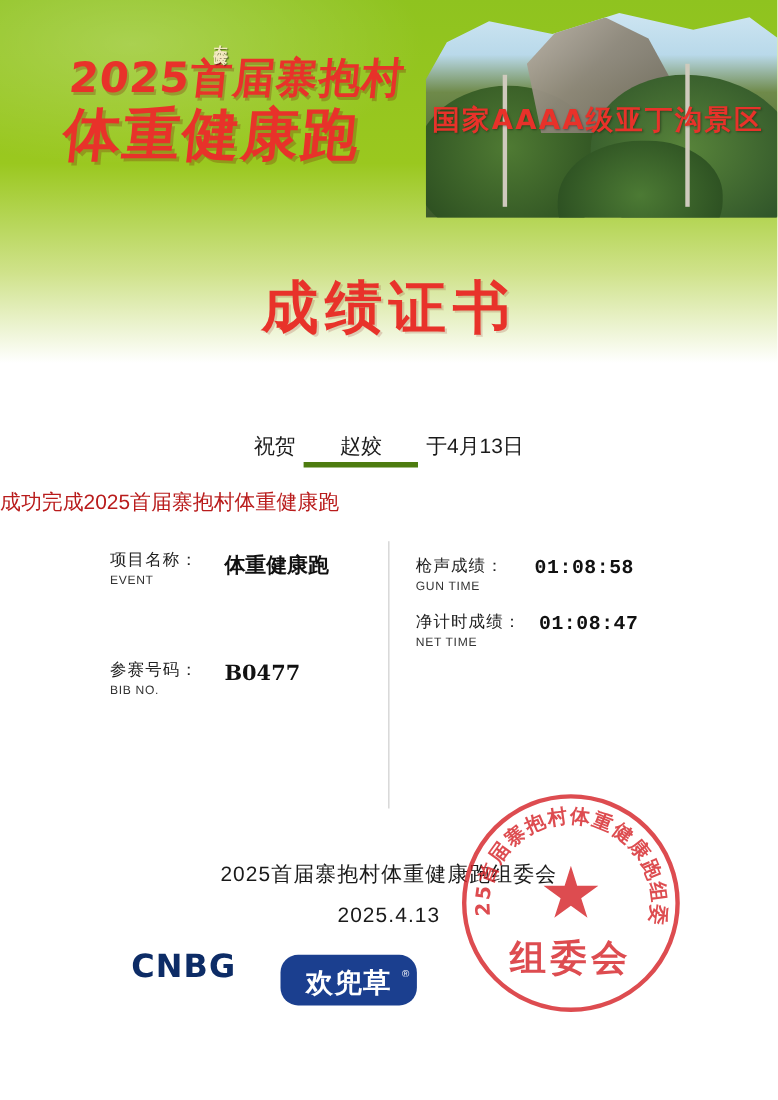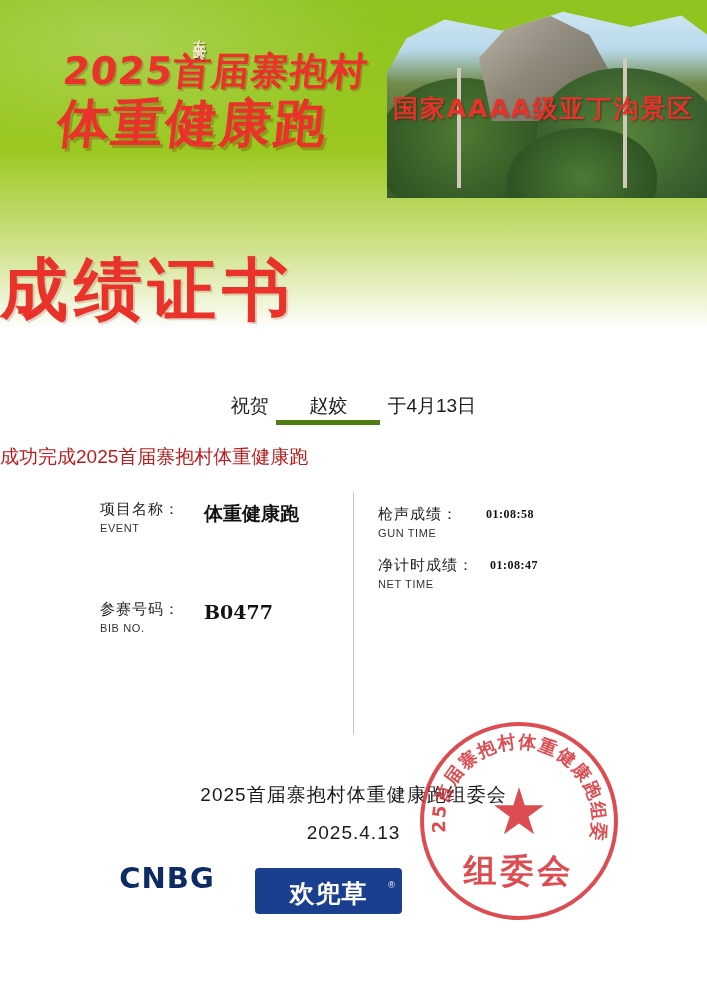--- a/index.html
+++ b/index.html
@@ -137,22 +137,23 @@
     writing-mode: vertical-rl;
     text-shadow: 1px 1px 1px rgba(0,0,0,0.5);
     z-index: 5;
   }
 
   
   .cert-title {
     position: absolute;
     left: 0; top: 245px;
     width: 707px;
-    font-family: "DejaVu Sans", sans-serif;
-    font-size: 68px;
+    text-align: center;
+    font-family: "DejaVu Sans", sans-serif;
+    font-size: 52px;
     font-weight: bold;
     color: #e8322a;
     letter-spacing: 6px;
     text-shadow: 2px 2px 0 rgba(140,20,15,0.18);
   }
 
   
   .congrats {
     position: absolute;
     left: 0; top: 393px;
@@ -211,22 +212,22 @@
     font-weight: bold;
     color: #111;
     white-space: nowrap;
   }
   .field.wide .val { left: 104px; }
 
   .field-r .val {
     position: absolute;
     left: 108px;
     top: 2px;
-    font-family: Liberation Serif, serif;
-    font-size: 12px;
+    font-family: Liberation Mono, monospace;
+    font-size: 18px;
     color: #111;
     letter-spacing: 0.5px;
     white-space: nowrap;
   }
 
   
   .stamp {
     position: absolute;
     left: 420px;
     top: 722px;
@@ -311,24 +312,24 @@
     font-weight: bold;
     color: #0d2c66;
     letter-spacing: 1px;
     line-height: 1.0;
     margin-top: -2px;
   }
   .logo-hdc {
     position: absolute;
     left: 255px;
     top: 868px;
-    width: 147px;
+    width: 124px;
     height: 46px;
     background: #1b3f8f;
-    border-radius: 4px;
+    border-radius: 16px;
   }
   .logo-hdc .txt {
     position: absolute;
     left: 0; right: 0; top: 9px;
     text-align: center;
     font-family: "DejaVu Sans", sans-serif;
     font-size: 25px;
     font-weight: bold;
     color: #ffffff;
     letter-spacing: 1px;

